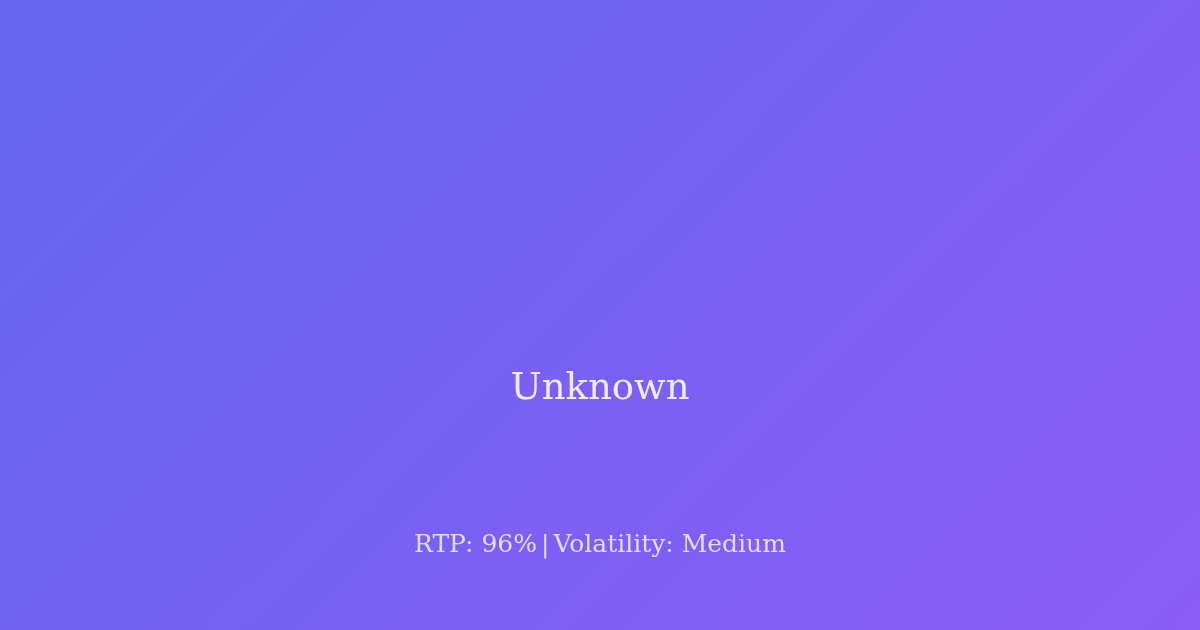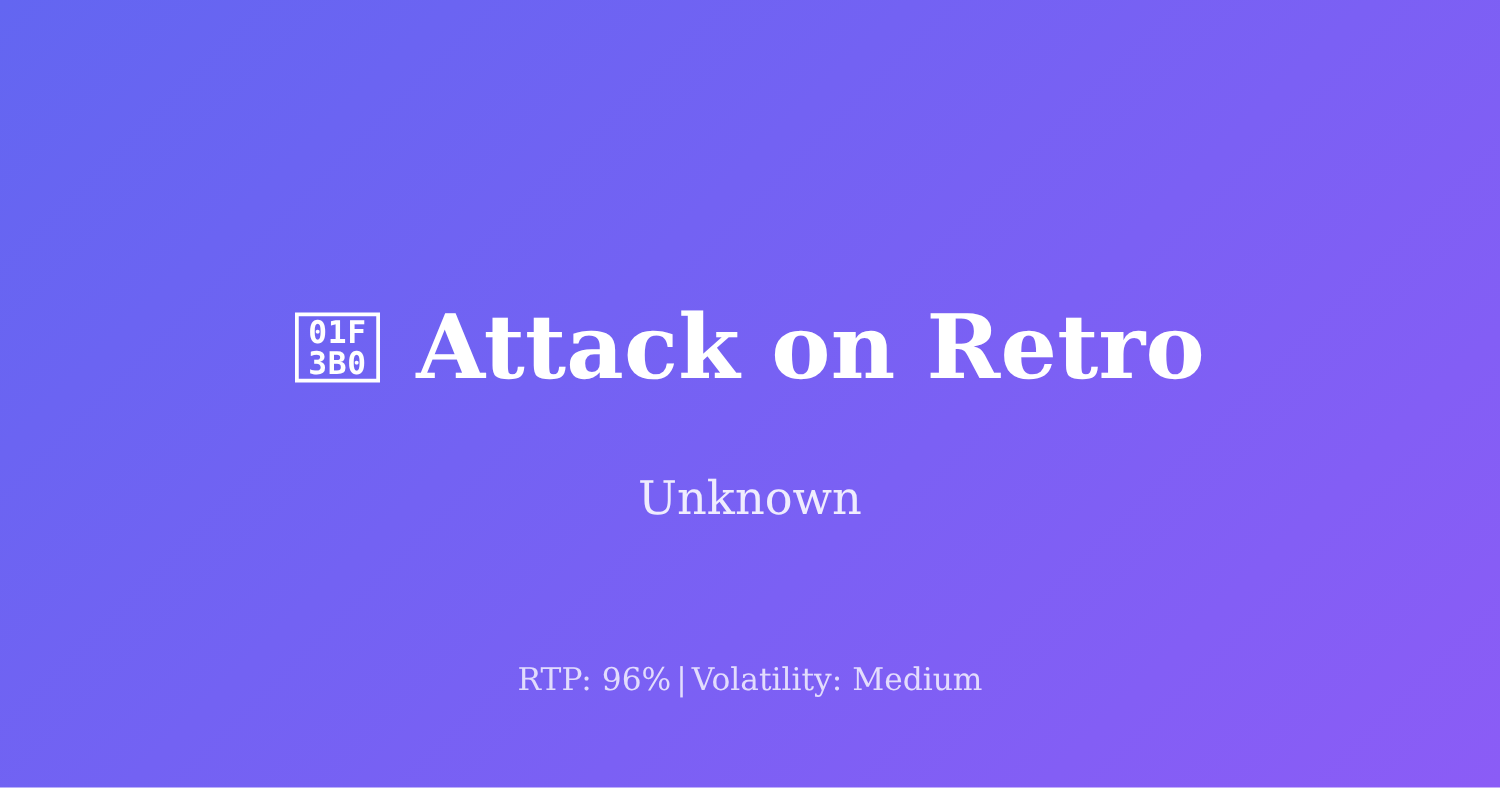--- a/index.html
+++ b/index.html
@@ -77,21 +77,21 @@
     color: #ffffff;
     letter-spacing: 0.2px;
   }
 
   
   .card-subtitle {
     position: absolute;
     top: 362px;
     left: 0;
     right: 0;
-    margin: 12px;
+    margin: 0;
     font-family: "DejaVu Serif", "Liberation Serif", serif;
     font-weight: 400;
     font-size: 37px;
     line-height: 50px;
     color: rgba(255, 255, 255, 0.88);
   }
 
   
   .card-stats {
     position: absolute;
@@ -108,30 +108,20 @@
   }
   .card-stats .stat-sep {
     padding: 0 4px;
   }
 </style>
 </head>
 <body>
 
 <div class="og-card">
 
-  <div class="title-row">
-
-    <span class="tofu-glyph">
-      <span class="tofu-row">01F</span>
-      <span class="tofu-row">3B0</span>
-    </span>
-
-    <h1 class="card-title">Attack on Retro</h1>
-
-  </div>
 
   <p class="card-subtitle">Unknown</p>
 
   <p class="card-stats">
     <span>RTP: 96%</span><span class="stat-sep">|</span><span>Volatility: Medium</span>
   </p>
 
 </div>
 
 </body></html>

